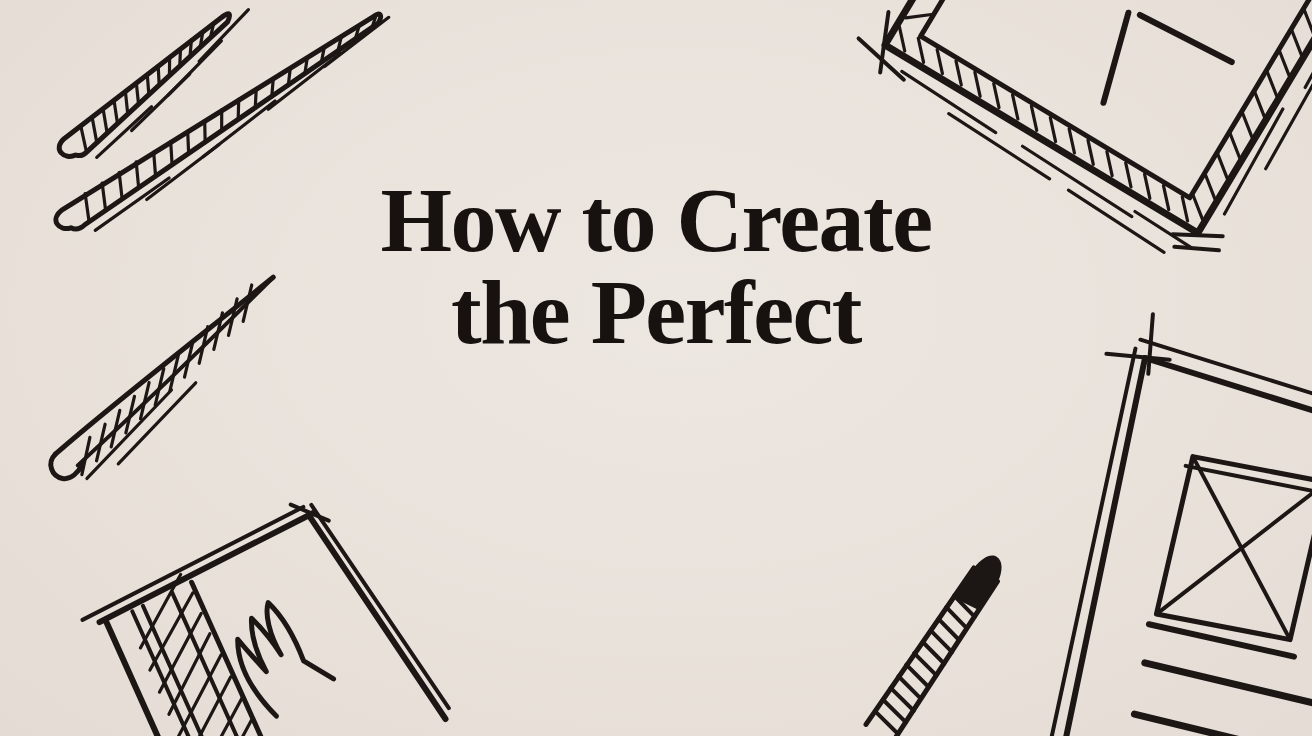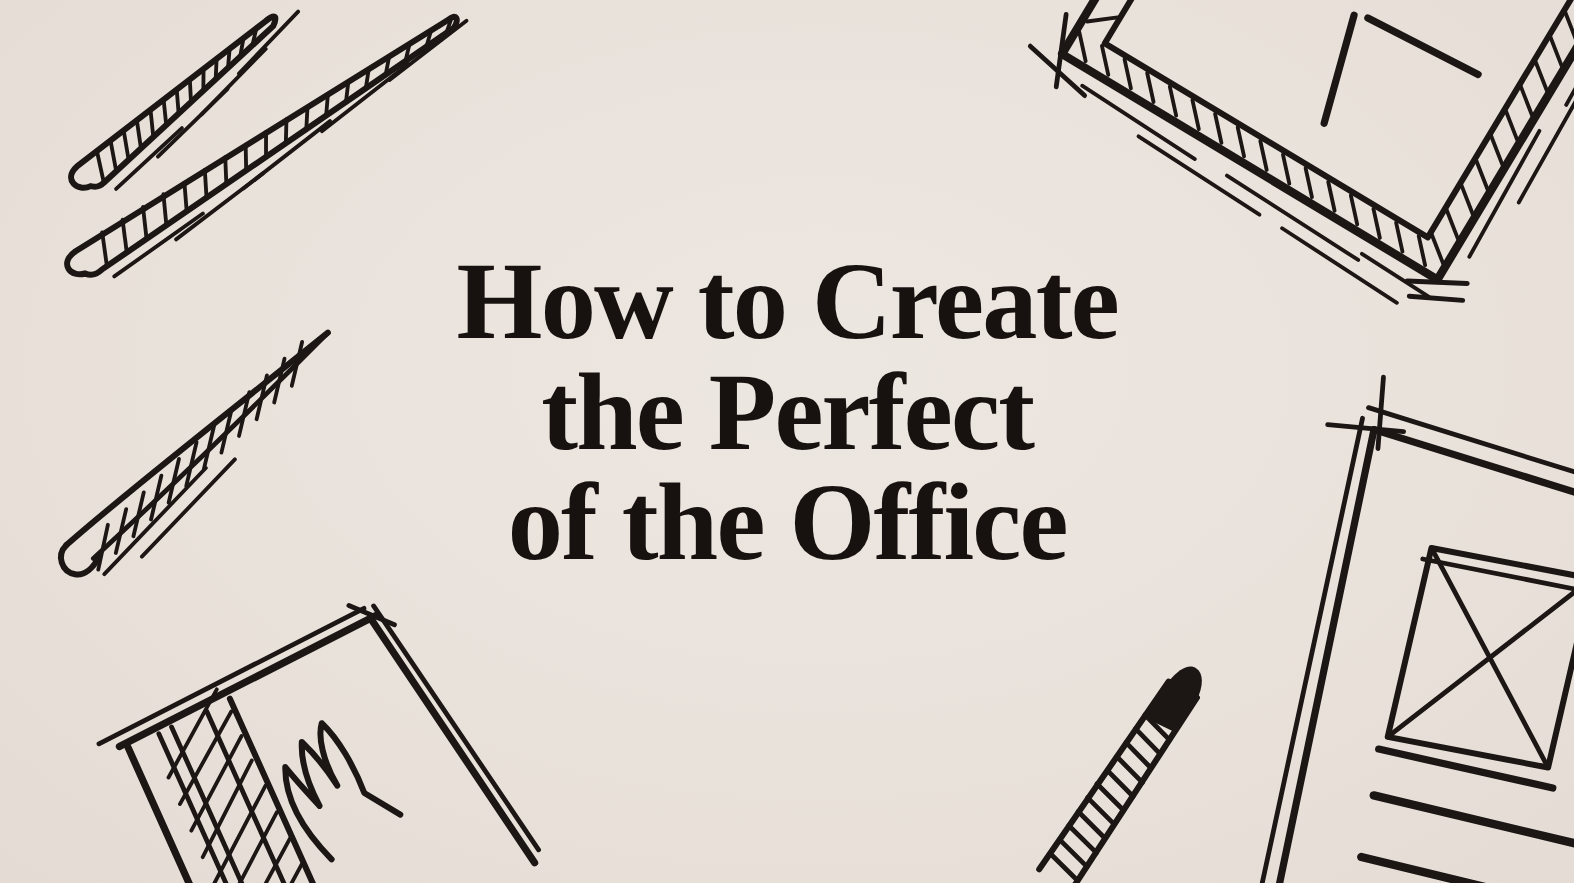--- a/index.html
+++ b/index.html
@@ -17,21 +17,20 @@
   .ink-fill{fill:#1c1715;stroke:none;}
   .w6{stroke-width:6;} .w5{stroke-width:5;} .w4{stroke-width:4;} .w3{stroke-width:3.2;} .w7{stroke-width:7;}
   .title-block{
     position:absolute;left:0;right:0;top:174px;
     text-align:center;
     color:#17120f;
     font-weight:700;
     font-size:92px;
     line-height:92px;
     letter-spacing:-1.5px;
-    margin-top:31px;
   }
   .title-line{white-space:nowrap;}
 </style>
 </head>
 <body>
 
 <div class="stage">
 
   <svg class="doodles" viewBox="0 0 1312 736" aria-hidden="true">
 
@@ -220,16 +219,15 @@
       <path class="ink w6" d="M86,252 L234,238"></path>
       <path class="ink w7" d="M94,290 L268,276"></path>
       <path class="ink w7" d="M100,342 L284,328"></path>
       <path class="ink w7" d="M106,394 L254,382"></path>
     </g>
   </svg>
 
   <div class="title-block">
     <div class="title-line">How to Create</div>
     <div class="title-line">the Perfect</div>
-    <div class="title-line">of the Office</div>
   </div>
 
 </div>
 
 </body></html>

